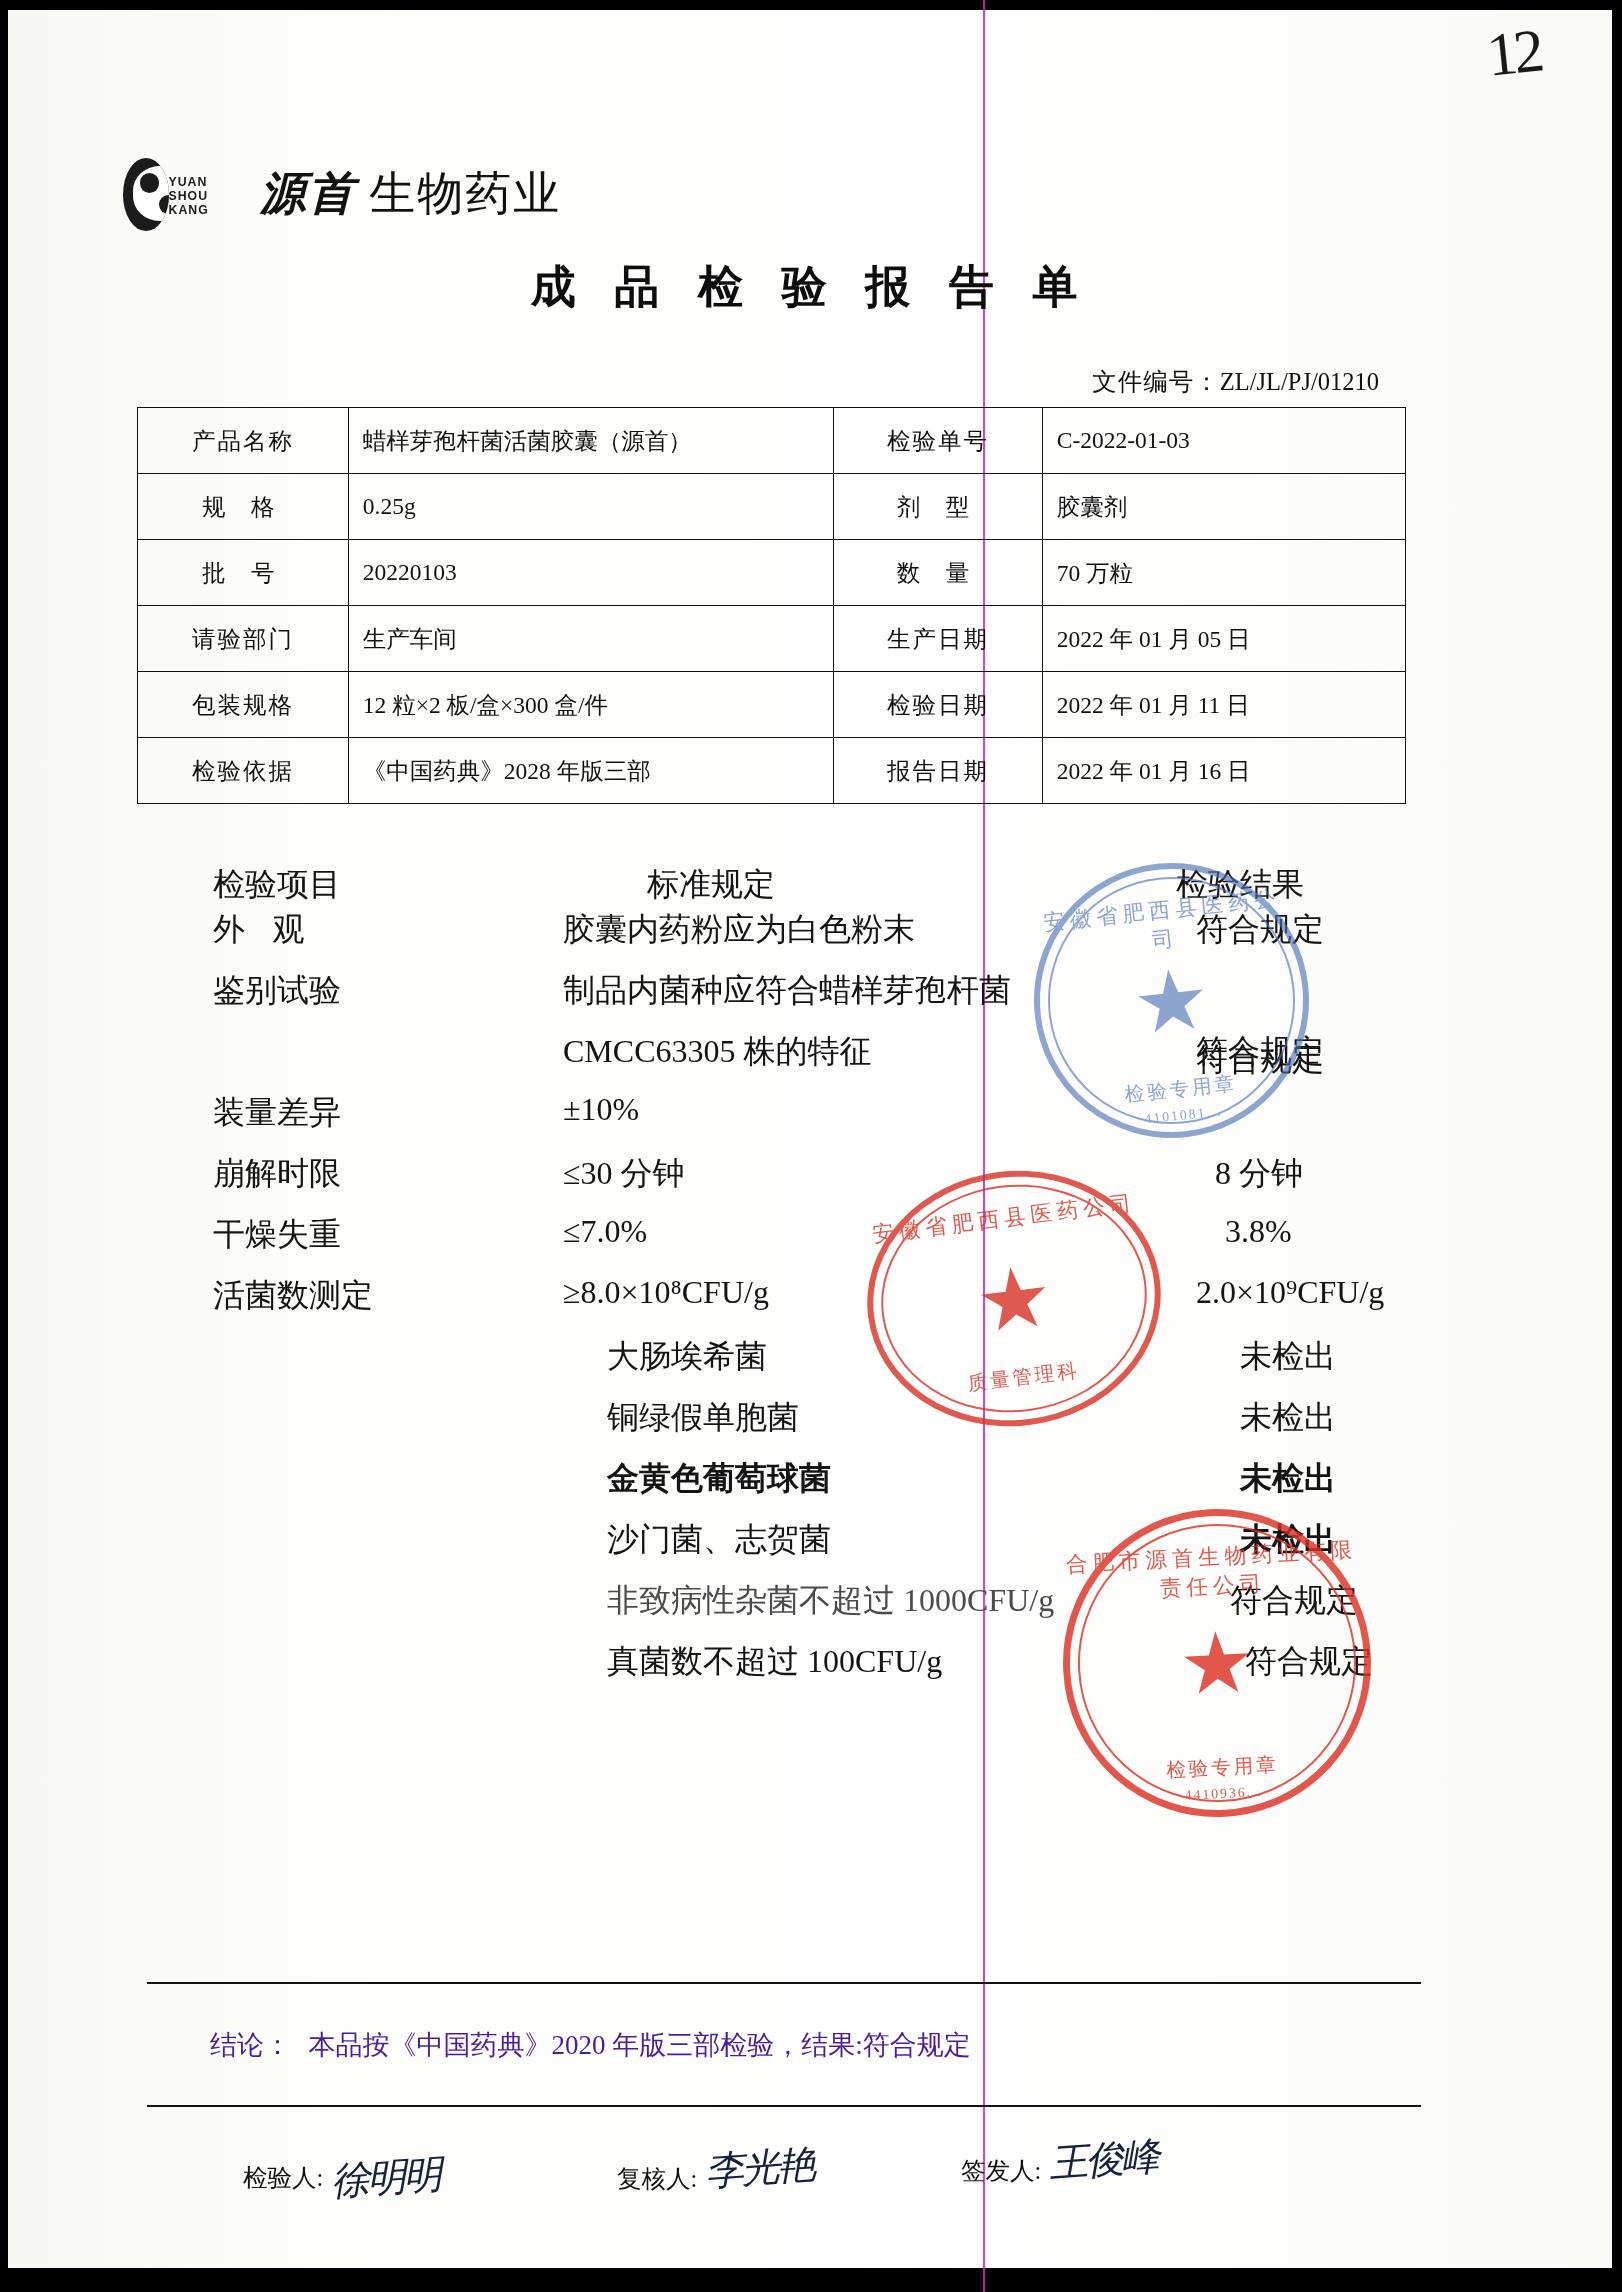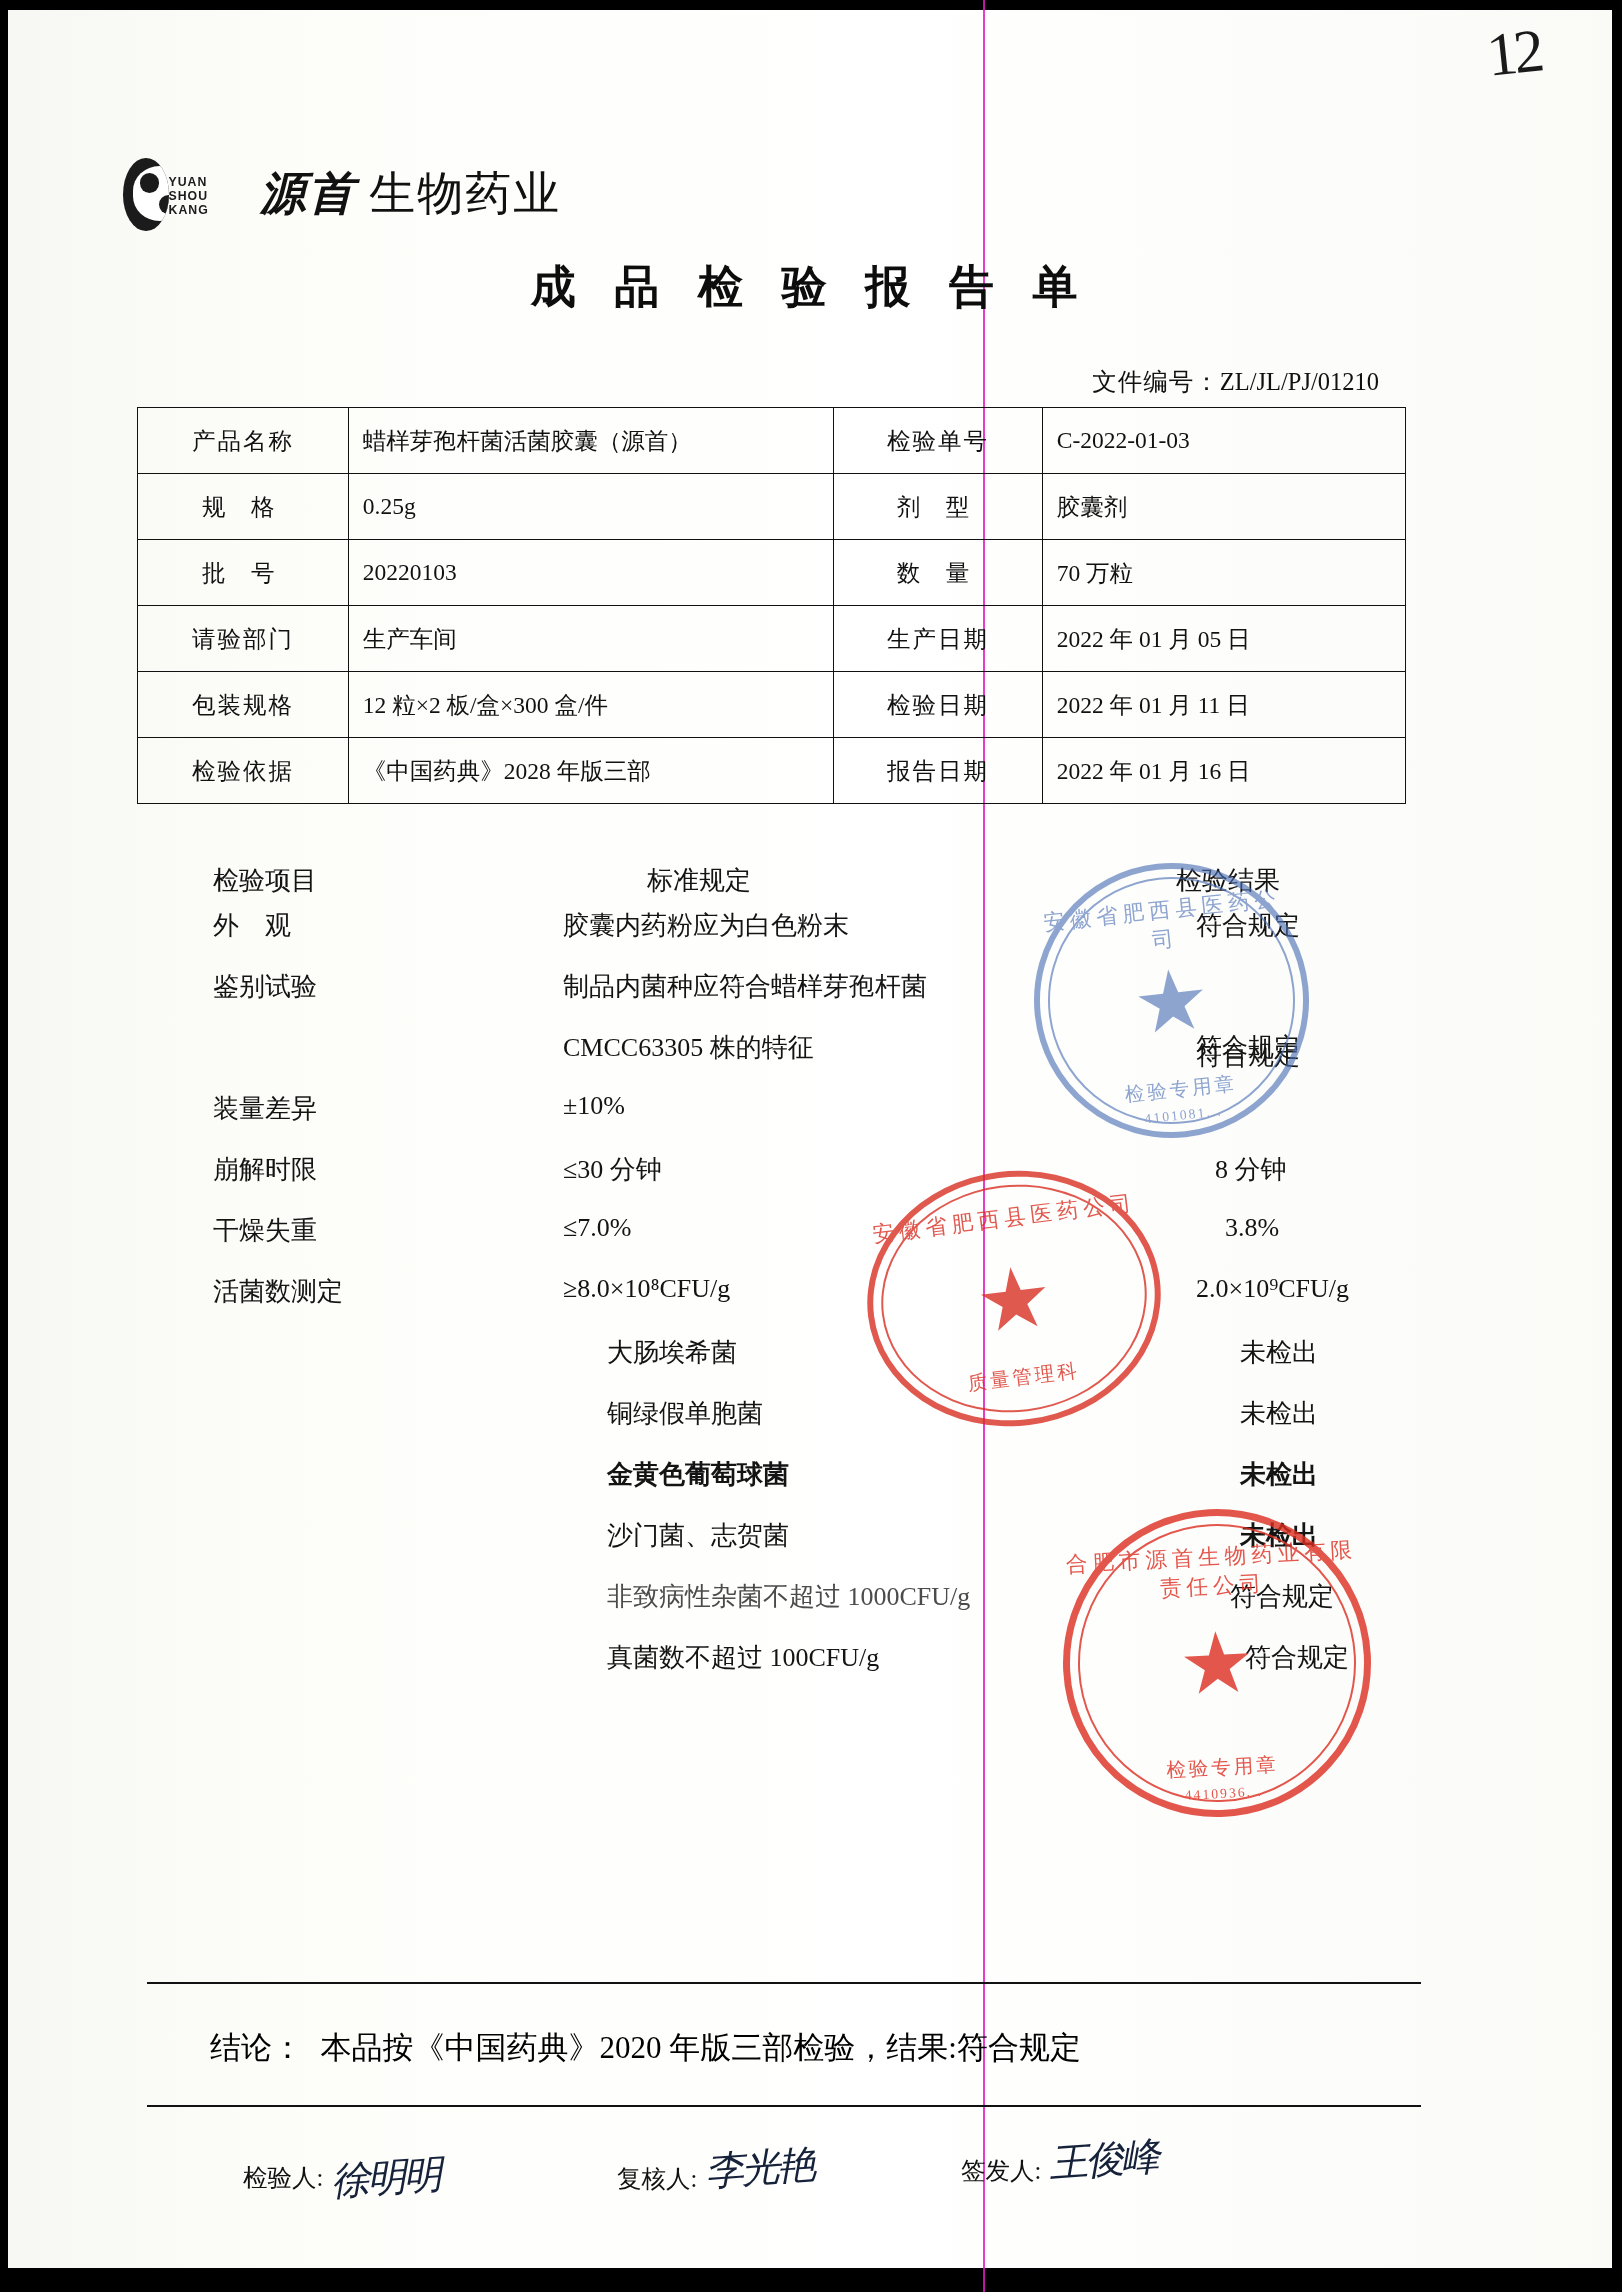--- a/index.html
+++ b/index.html
@@ -171,21 +171,21 @@
   .cell-label2 { width: 174px; text-align: center; letter-spacing: 2px; }
   .cell-value2 { width: 323px; }
   .spaced2 { letter-spacing: 9.8px; }
 
   
   #results {
     position: absolute;
     left: 137px;
     top: 863px;
     width: 1304px;
-    font-size: 26px;
+    font-size: 32px;
     color: #141414;
   }
   .res-head {
     position: relative;
     height: 45px;
   }
   .rh-item { position: absolute; left: 76px; }
   .rh-std  { position: absolute; left: 510px; }
   .rh-res  { position: absolute; left: 1039px; }
 
@@ -215,22 +215,22 @@
     left: 147px;
     top: 2105px;
     width: 1274px;
     height: 2px;
     background: #111;
   }
   #conclusion {
     position: absolute;
     left: 210px;
     top: 2027px;
-    font-size: 31px;
-    color: #000000;
+    font-size: 27px;
+    color: #4c1d95;
     white-space: nowrap;
   }
   #conclusion .lead { margin-right: 17.6px; }
   #signatures {
     position: absolute;
     left: 147px;
     top: 2133px;
     width: 1274px;
     height: 118px;
     font-size: 24.5px;

